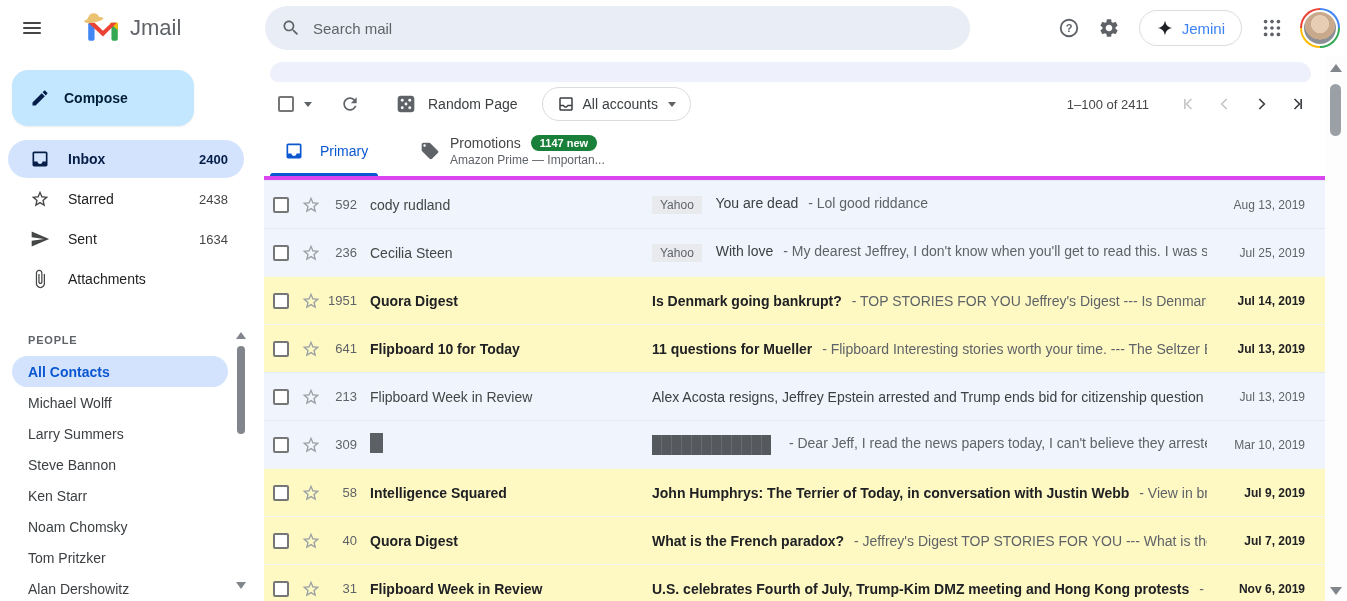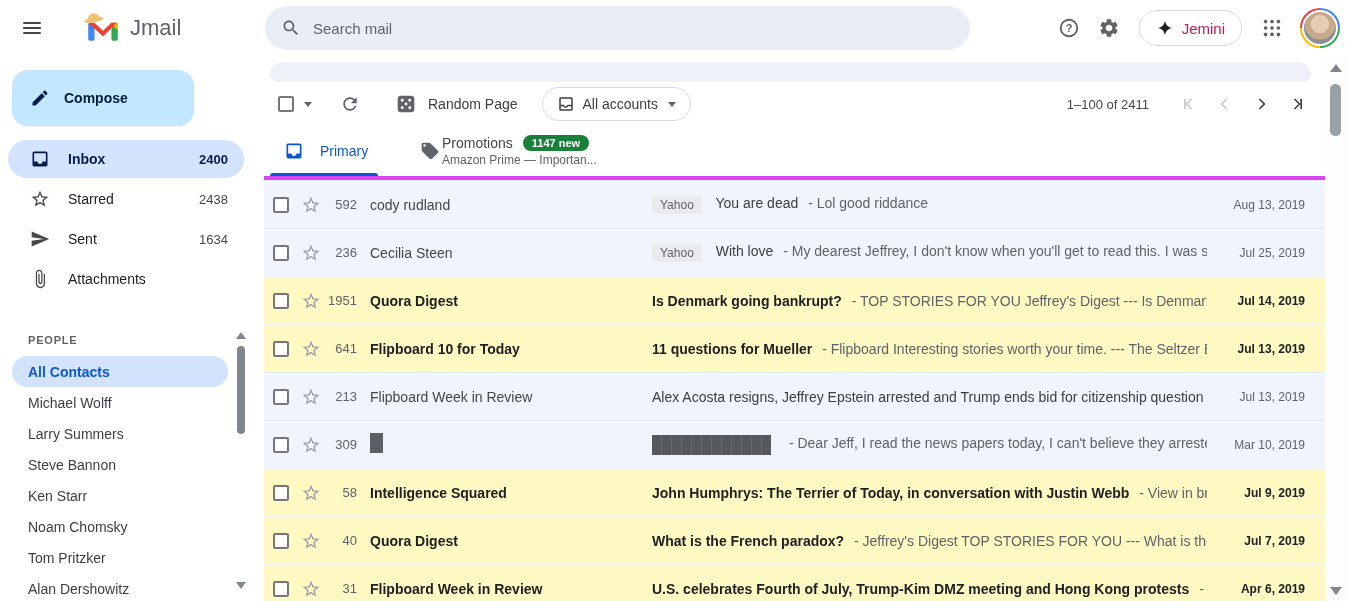--- a/index.html
+++ b/index.html
@@ -14,21 +14,21 @@
   .hamburger i { display:block; height:2px; background:#444746; border-radius:1px; }
   .logo { display:flex; align-items:center; gap:8px; margin-left:28px; width:172px; }
   .logo-text { font-size:22px; color:#5f6368; }
   .search { margin-left:9px; width:705px; height:44px; background:#e9eef6; border-radius:22px; display:flex; align-items:center; padding:0 16px; }
   .search svg { flex:0 0 auto; }
   .search input { border:none; outline:none; background:transparent; font-size:15px; color:#202124; margin-left:12px; width:100%; font-family:"Liberation Sans",sans-serif; }
   .search input::placeholder { color:#5f6368; }
   .header-right { margin-left:auto; display:flex; align-items:center; padding-right:7px; }
   .icon-btn { width:40px; height:40px; border:none; background:transparent; border-radius:50%; display:flex; align-items:center; justify-content:center; cursor:pointer; color:#5f6368; }
   .jemini-pill { display:flex; align-items:center; gap:8px; height:36px; padding:0 16px; border:1px solid #dadce0; border-radius:18px; background:#fff; margin:0 10px; cursor:pointer; }
-  .jemini-pill span { font-size:15px; color:#be185d; }
+  .jemini-pill span { font-size:15px; color:#3b82f6; }
   .avatar { width:40px; height:40px; margin-left:8px; border-radius:50%; padding:2px; background:conic-gradient(#4285f4 0 25%, #34a853 25% 50%, #fbbc04 50% 75%, #ea4335 75% 100%); cursor:pointer; }
   .avatar .face { width:100%; height:100%; border-radius:50%; background:radial-gradient(circle at 50% 38%, #e8cdb5 0 35%, #c9a98b 36% 60%, #8c8f93 61% 100%); border:2px solid #fff; }
 
   
   .body { display:flex; height:545px; }
 
   
   .sidebar { width:256px; position:relative; flex:0 0 auto; padding-top:14px; }
   .compose { margin-left:12px; width:182px; height:56px; border:none; border-radius:16px; background:#c2e7ff; display:flex; align-items:center; gap:14px; padding-left:18px; cursor:pointer; box-shadow:0 1px 2px rgba(0,0,0,.08); }
   .compose span { font-size:14px; font-weight:700; color:#001d35; }
@@ -63,21 +63,21 @@
   .pg-btn { width:28px; height:28px; margin-left:8px; border:none; background:transparent; display:flex; align-items:center; justify-content:center; cursor:pointer; }
   .pg-btn.disabled { color:#c4c7c5; }
   .pg-btn.enabled { color:#3c4043; }
 
   
   .tabs { height:54px; display:flex; border-bottom:4px solid #d946ef; }
   .tab { position:relative; display:flex; align-items:center; cursor:pointer; }
   .tab-primary { width:120px; padding-left:20px; gap:16px; color:#0b57d0; }
   .tab-primary .tab-label { font-size:14px; font-weight:500; color:#0b57d0; }
   .tab-underline { position:absolute; left:6px; right:6px; bottom:0; height:3px; border-radius:3px 3px 0 0; background:#0b57d0; }
-  .tab-promotions { margin-left:36px; gap:2px; color:#5f6368; }
+  .tab-promotions { margin-left:36px; gap:10px; color:#5f6368; }
   .promo-col { display:flex; flex-direction:column; justify-content:center; gap:2px; }
   .promo-row { display:flex; align-items:center; gap:10px; }
   .promo-title { font-size:14px; color:#444746; }
   .promo-badge { font-size:11px; font-weight:700; color:#fff; background:#188038; border-radius:10px; padding:2px 9px; }
   .promo-sub { font-size:12px; color:#5f6368; }
 
   
   .list { }
   .row { height:48px; display:flex; align-items:center; padding:0 20px 0 9px; border-top:1px solid #f1f3f4; background:#fef9c3; cursor:pointer; }
   .row.read { background:#f0f4fc; border-top-color:#e4e9f5; }
@@ -495,21 +495,21 @@
     </span>
     <span class="count">31</span>
     <span class="sender">Flipboard Week in Review</span>
 
     <span class="subjwrap">
       
       
       <span class="subject">U.S. celebrates Fourth of July, Trump-Kim DMZ meeting and Hong Kong protests</span>
       <span class="snippet">- Flipboar</span>
     </span>
-    <span class="date">Apr 6, 2019</span>
+    <span class="date">Nov 6, 2019</span>
   </div>
 </div>
     </div>
 
     <div class="vscroll">
       <div class="vs-up"></div>
       <div class="vs-thumb"></div>
       <div class="vs-down"></div>
     </div>
   </div>

